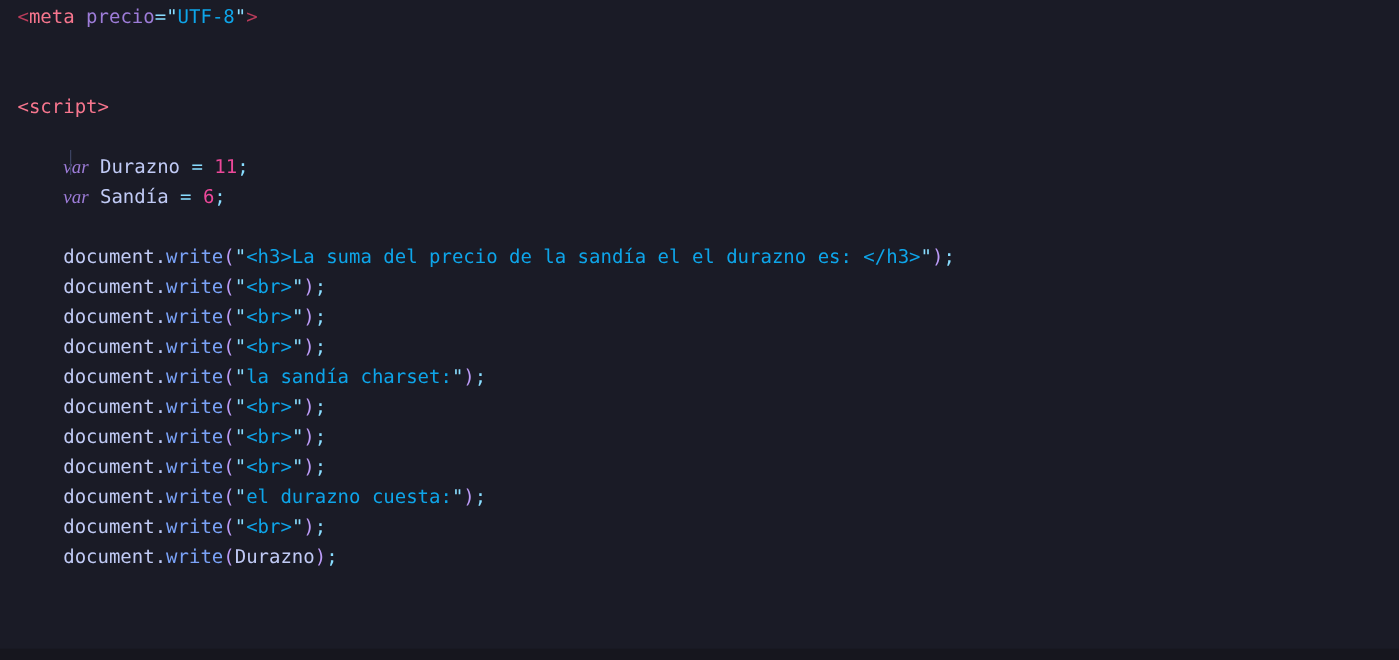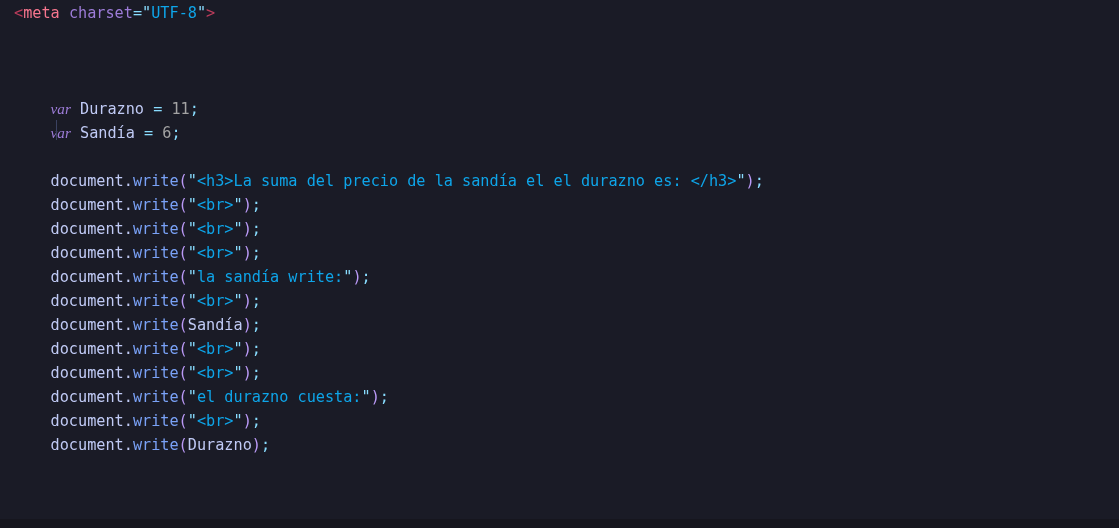--- a/index.html
+++ b/index.html
@@ -43,21 +43,21 @@
   
   .tag        { color: #f7768e; }
   .bracket    { color: #ba3c5b; }
   .attr-alt   { color: #9d7cd8; }
   .str        { color: #0ea5e9; }
   .strq       { color: #89ddff; }
   .kw         { color: #9d7cd8; font-style: italic; font-family: Liberation Serif, serif; }
   .ident      { color: #c0caf5; }
   .obj        { color: #c0caf5; }
   .prop       { color: #7aa2f7; }
-  .num        { color: #a3a3a3; }
+  .num        { color: #ec4899; }
   .punc       { color: #89ddff; }
   .paren      { color: #bb9af7; }
   .op         { color: #89ddff; }
   .txt        { color: #a9b1d6; }
   .plain      { color: #c0caf5; }
 
   
   .status-bar {
     position: absolute;
     left: 0;
@@ -88,44 +88,44 @@
     background: #3b4261;
   }
 </style>
 </head>
 <body>
 
 <div id="editor">
 
   <div class="code-area">
 
-    <div class="line"><span class="bracket">&lt;</span><span class="tag">meta</span><span class="txt"> </span><span class="attr-alt">charset</span><span class="op">=</span><span class="strq">"</span><span class="str">UTF-8</span><span class="strq">"</span><span class="bracket">&gt;</span></div>
+    <div class="line"><span class="bracket">&lt;</span><span class="tag">meta</span><span class="txt"> </span><span class="attr-alt">precio</span><span class="op">=</span><span class="strq">"</span><span class="str">UTF-8</span><span class="strq">"</span><span class="bracket">&gt;</span></div>
 
     <div class="line">&nbsp;</div>
 
 
     <div class="line">&nbsp;</div>
 
+    <div class="line"><span class="tag">&lt;script&gt;</span></div>
 
     <div class="line">&nbsp;</div>
 
     <div class="line">    <span class="kw">var</span> <span class="ident">Durazno</span> <span class="op">=</span> <span class="num">11</span><span class="punc">;</span></div>
 
     <div class="line">    <span class="kw">var</span> <span class="ident">Sandía</span> <span class="op">=</span> <span class="num">6</span><span class="punc">;</span></div>
 
     <div class="line">&nbsp;</div>
 
     <div id="write-lines">
         <div class="line">    <span class="obj">document</span><span class="plain">.</span><span class="prop">write</span><span class="paren">(</span><span class="strq">"</span><span class="str">&lt;h3&gt;La suma del precio de la sandía el el durazno es: &lt;/h3&gt;</span><span class="strq">"</span><span class="paren">)</span><span class="punc">;</span></div>
         <div class="line">    <span class="obj">document</span><span class="plain">.</span><span class="prop">write</span><span class="paren">(</span><span class="strq">"</span><span class="str">&lt;br&gt;</span><span class="strq">"</span><span class="paren">)</span><span class="punc">;</span></div>
         <div class="line">    <span class="obj">document</span><span class="plain">.</span><span class="prop">write</span><span class="paren">(</span><span class="strq">"</span><span class="str">&lt;br&gt;</span><span class="strq">"</span><span class="paren">)</span><span class="punc">;</span></div>
         <div class="line">    <span class="obj">document</span><span class="plain">.</span><span class="prop">write</span><span class="paren">(</span><span class="strq">"</span><span class="str">&lt;br&gt;</span><span class="strq">"</span><span class="paren">)</span><span class="punc">;</span></div>
-        <div class="line">    <span class="obj">document</span><span class="plain">.</span><span class="prop">write</span><span class="paren">(</span><span class="strq">"</span><span class="str">la sandía write:</span><span class="strq">"</span><span class="paren">)</span><span class="punc">;</span></div>
+        <div class="line">    <span class="obj">document</span><span class="plain">.</span><span class="prop">write</span><span class="paren">(</span><span class="strq">"</span><span class="str">la sandía charset:</span><span class="strq">"</span><span class="paren">)</span><span class="punc">;</span></div>
         <div class="line">    <span class="obj">document</span><span class="plain">.</span><span class="prop">write</span><span class="paren">(</span><span class="strq">"</span><span class="str">&lt;br&gt;</span><span class="strq">"</span><span class="paren">)</span><span class="punc">;</span></div>
-        <div class="line">    <span class="obj">document</span><span class="plain">.</span><span class="prop">write</span><span class="paren">(</span><span class="ident">Sandía</span><span class="paren">)</span><span class="punc">;</span></div>
         <div class="line">    <span class="obj">document</span><span class="plain">.</span><span class="prop">write</span><span class="paren">(</span><span class="strq">"</span><span class="str">&lt;br&gt;</span><span class="strq">"</span><span class="paren">)</span><span class="punc">;</span></div>
         <div class="line">    <span class="obj">document</span><span class="plain">.</span><span class="prop">write</span><span class="paren">(</span><span class="strq">"</span><span class="str">&lt;br&gt;</span><span class="strq">"</span><span class="paren">)</span><span class="punc">;</span></div>
         <div class="line">    <span class="obj">document</span><span class="plain">.</span><span class="prop">write</span><span class="paren">(</span><span class="strq">"</span><span class="str">el durazno cuesta:</span><span class="strq">"</span><span class="paren">)</span><span class="punc">;</span></div>
         <div class="line">    <span class="obj">document</span><span class="plain">.</span><span class="prop">write</span><span class="paren">(</span><span class="strq">"</span><span class="str">&lt;br&gt;</span><span class="strq">"</span><span class="paren">)</span><span class="punc">;</span></div>
         <div class="line">    <span class="obj">document</span><span class="plain">.</span><span class="prop">write</span><span class="paren">(</span><span class="ident">Durazno</span><span class="paren">)</span><span class="punc">;</span></div>
       </div>
 
   </div>
 
   <div class="caret"></div>

